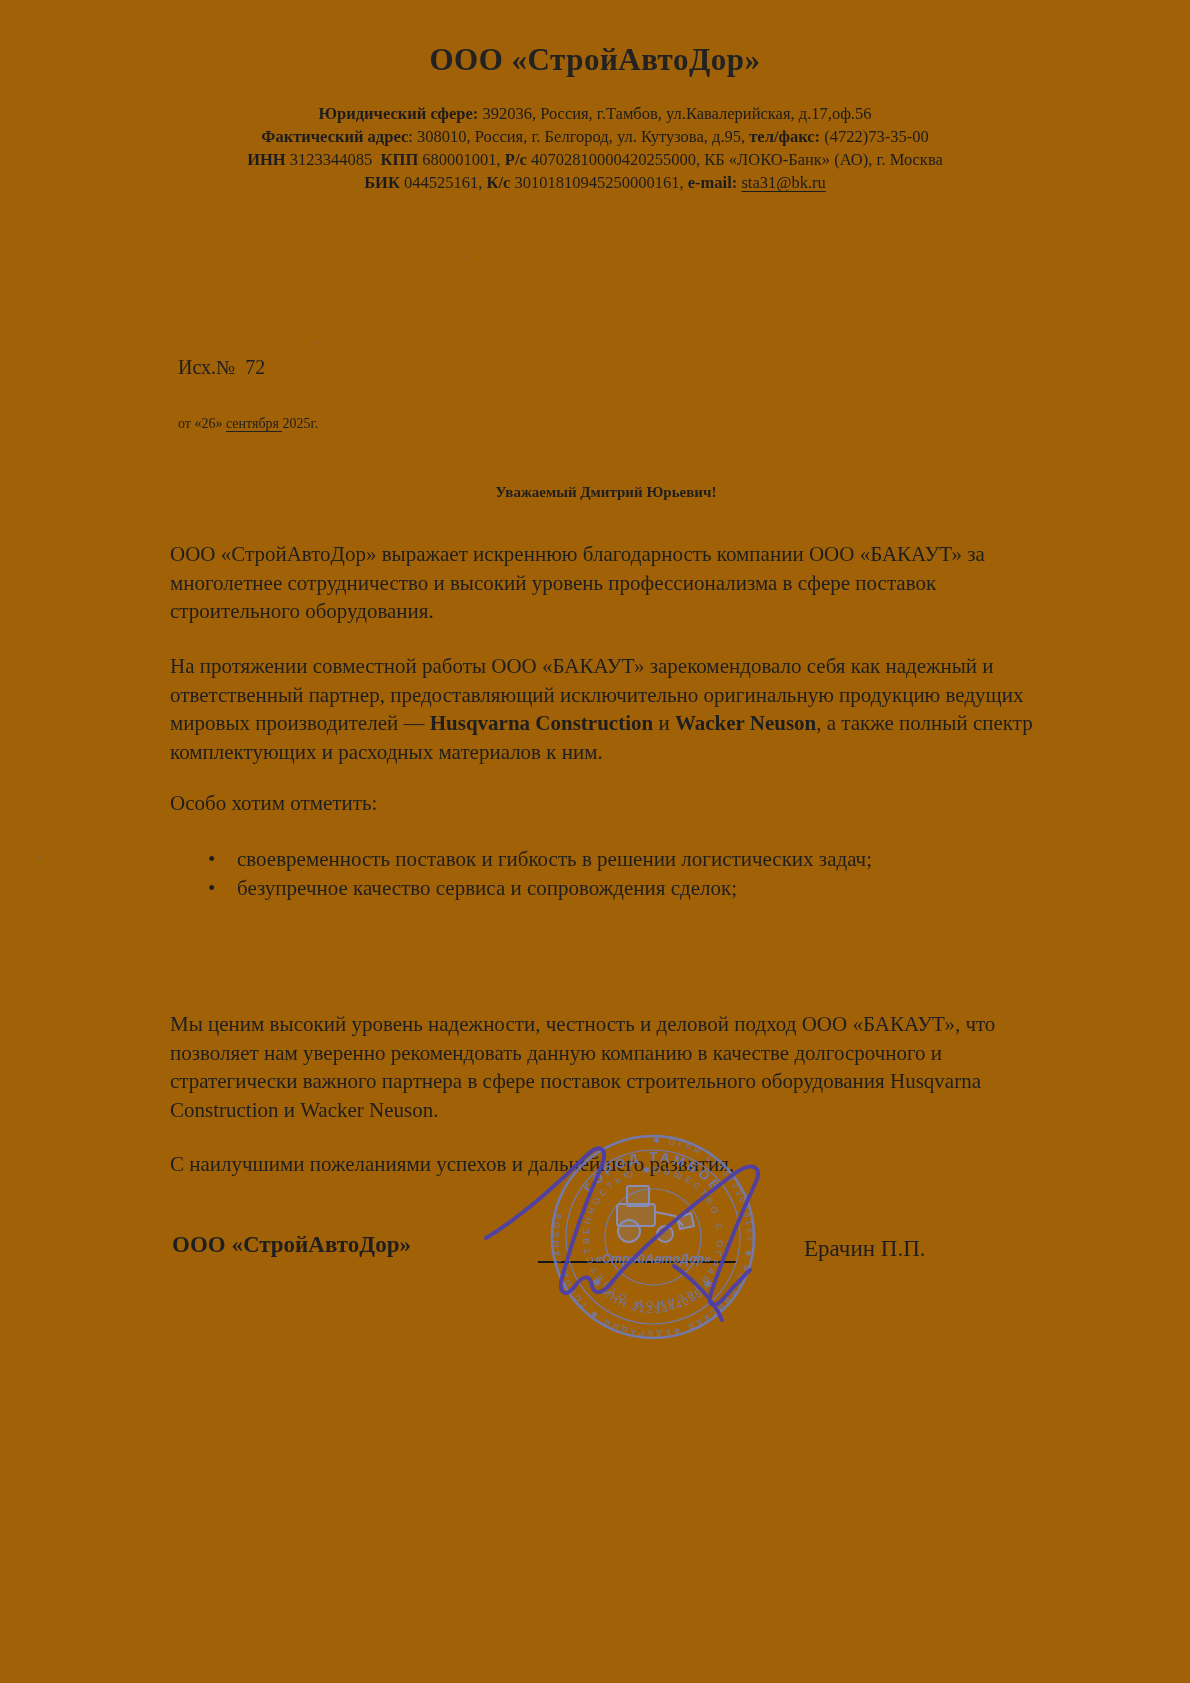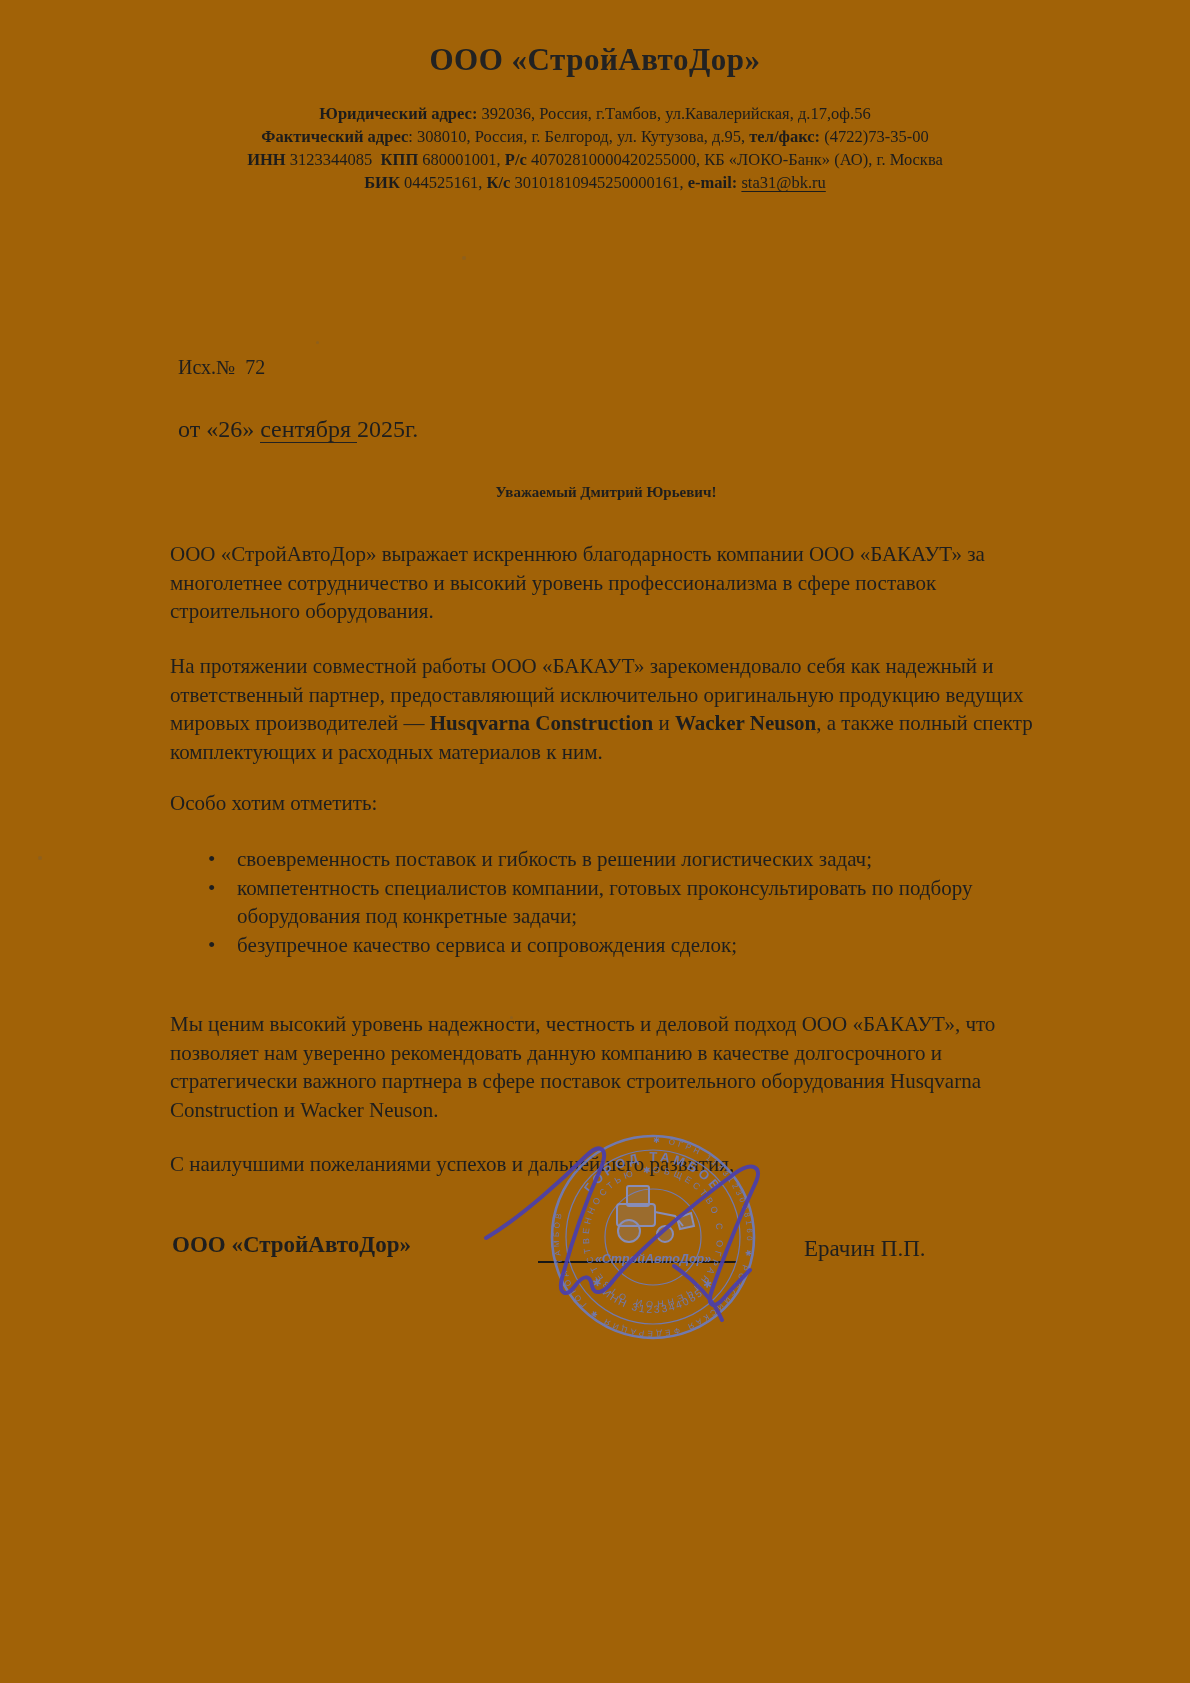--- a/index.html
+++ b/index.html
@@ -21,21 +21,21 @@
     text-align: center; font-size: 31px; font-weight: bold;
     letter-spacing: 0.5px; color: #222;
   }
   .letterhead {
     position: absolute; top: 102px; left: 0; width: 100%;
     text-align: center; font-size: 16.5px; line-height: 23px; color: #1c1c1c;
   }
   .lh-line b { font-weight: bold; }
 
   .ref-number  { position: absolute; left: 178px; top: 356px; font-size: 20px; }
-  .date-line   { position: absolute; left: 178px; top: 416px; font-size: 24px; }
+  .date-line   { position: absolute; left: 178px; top: 416px; font-size: 14px; }
   .date-line .u { border-bottom: 1.5px solid #222; text-decoration: none; }
 
   .salutation {
     position: absolute; left: 170px; top: 484px; width: 872px;
     text-align: center; font-size: 15px; font-weight: bold;
   }
   .body-par {
     position: absolute; left: 170px; width: 874px;
     font-size: 21px; line-height: 28.5px; text-align: left;
   }
@@ -69,40 +69,39 @@
   .speck { position: absolute; background: rgba(90,90,90,0.25); border-radius: 50%; }
 </style>
 </head>
 <body>
 
 <div class="page">
 
   <div class="company-title">ООО «СтройАвтоДор»</div>
 
   <div class="letterhead">
-    <div class="lh-line pre"><b>Юридический адрес:</b><span> 392036, Россия, г.Тамбов, ул.Кавалерийская, д.17,оф.56</span></div>
+    <div class="lh-line pre"><b>Юридический сфере:</b><span> 392036, Россия, г.Тамбов, ул.Кавалерийская, д.17,оф.56</span></div>
     <div class="lh-line pre"><b>Фактический адрес</b><span>: 308010, Россия, г. Белгород, ул. Кутузова, д.95, </span><b>тел/факс:</b><span> (4722)73-35-00</span></div>
     <div class="lh-line pre"><b>ИНН</b><span> 3123344085  </span><b>КПП</b><span> 680001001, </span><b>Р/с</b><span> 40702810000420255000, КБ «ЛОКО-Банк» (АО), г. Москва</span></div>
     <div class="lh-line pre"><b>БИК</b><span> 044525161, </span><b>К/с</b><span> 30101810945250000161, </span><b>e-mail:</b><span> </span><span class="u">sta31@bk.ru</span></div>
   </div>
 
   <div class="ref-number pre">Исх.№  72</div>
   <div class="date-line pre"><span>от «26» </span><span class="u pre">сентября </span><span>2025г.</span></div>
 
   <div class="salutation">Уважаемый Дмитрий Юрьевич!</div>
 
   <div class="body-par p1">ООО «СтройАвтоДор» выражает искреннюю благодарность компании ООО «БАКАУТ» за многолетнее сотрудничество и высокий уровень профессионализма в сфере поставок строительного оборудования.</div>
 
   <div class="body-par p2"><span>На протяжении совместной работы ООО «БАКАУТ» зарекомендовало себя как надежный и ответственный партнер, предоставляющий исключительно оригинальную продукцию ведущих мировых производителей — </span><span class="b">Husqvarna Construction</span><span> и </span><span class="b">Wacker Neuson</span><span>, а также полный спектр комплектующих и расходных материалов к ним.</span></div>
 
   <div class="body-par p3">Особо хотим отметить:</div>
 
   <ul class="bullet-list">
     <li>своевременность поставок и гибкость в решении логистических задач;</li>
-    <li>компетентность специалистов компании, готовых проконсультировать по подбору оборудования под конкретные задачи;</li>
     <li>безупречное качество сервиса и сопровождения сделок;</li>
   </ul>
 
   <div class="body-par p5">С наилучшими пожеланиями успехов и дальнейшего развития,</div>
   <div class="body-par p4">Мы ценим высокий уровень надежности, честность и деловой подход ООО «БАКАУТ», что позволяет нам уверенно рекомендовать данную компанию в качестве долгосрочного и стратегически важного партнера в сфере поставок строительного оборудования Husqvarna Construction и Wacker Neuson.</div>
 
   <div class="sig-company">ООО «СтройАвтоДор»</div>
   <div class="sig-line"></div>
   <div class="sig-name">Ерачин П.П.</div>
 

